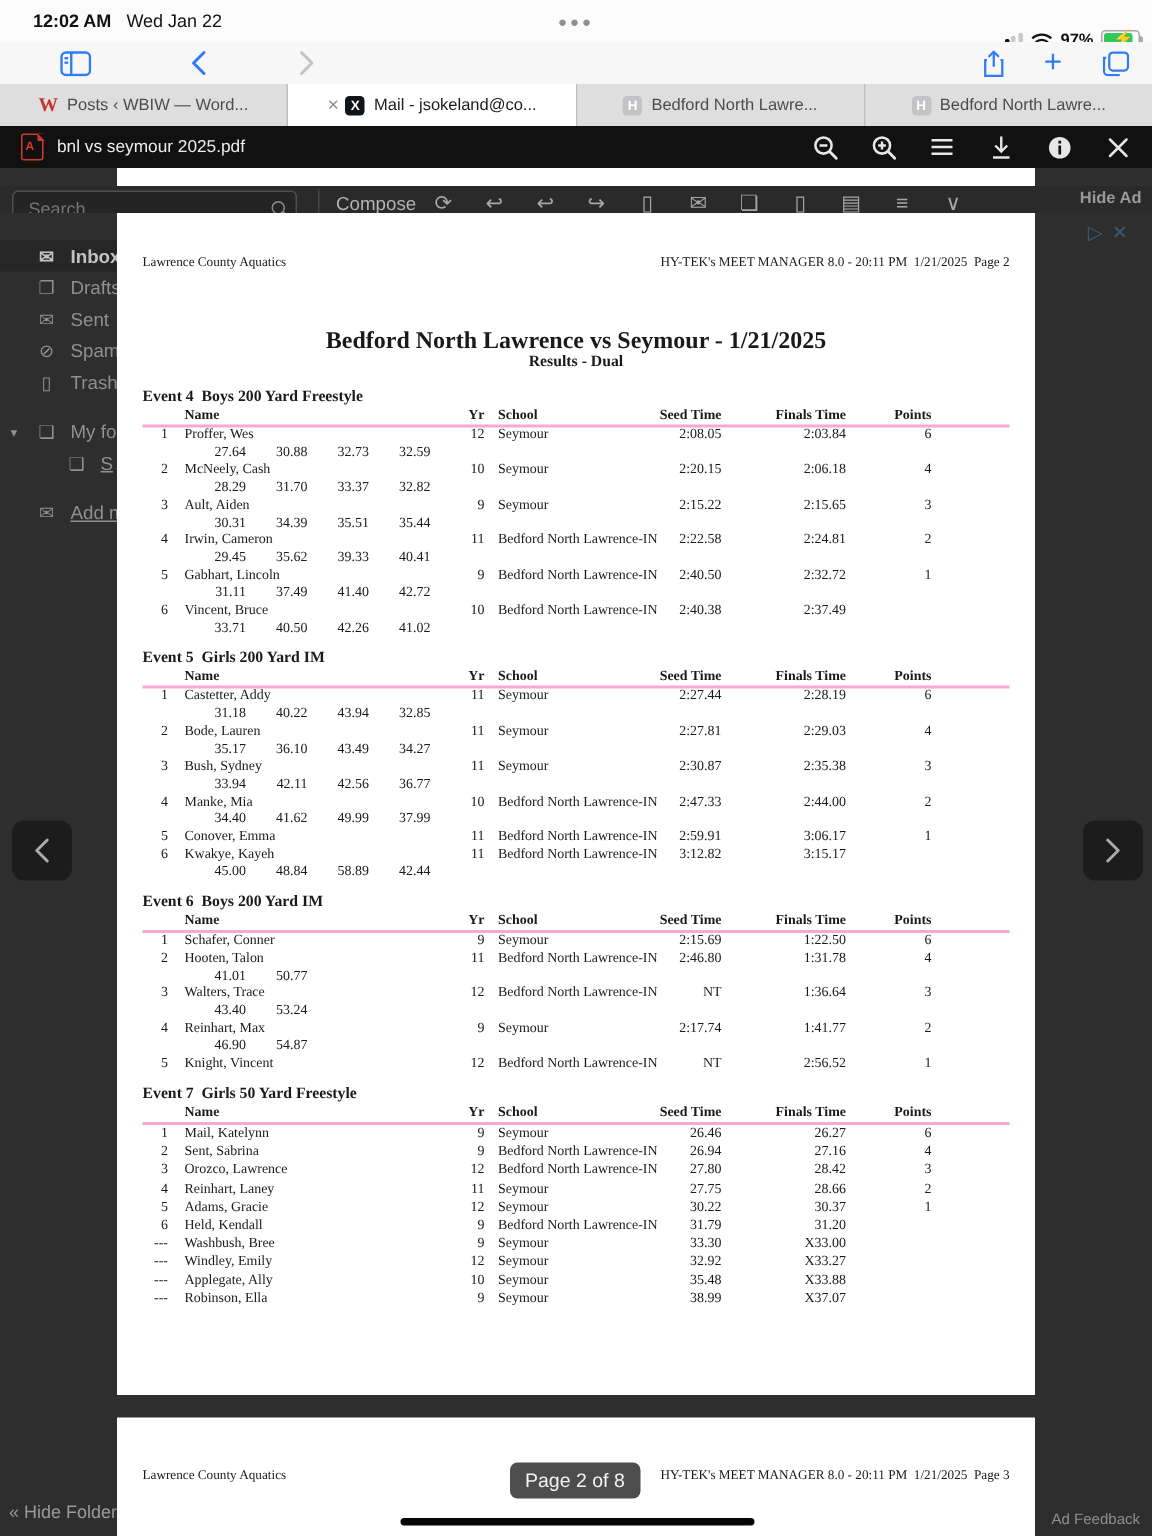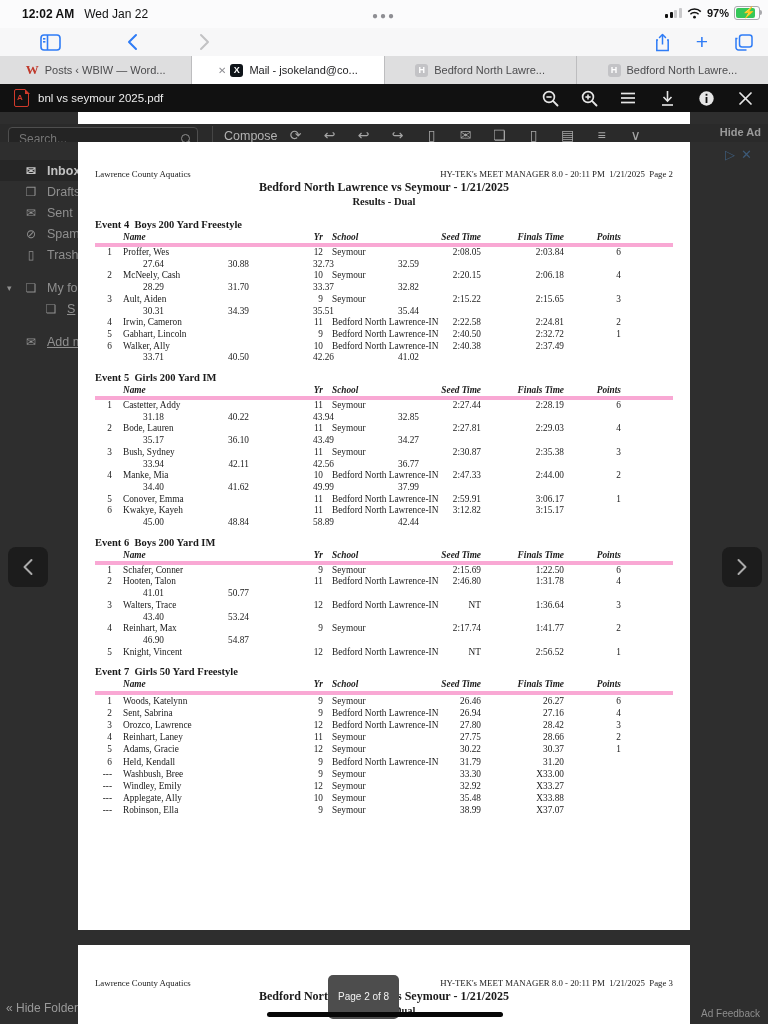--- a/index.html
+++ b/index.html
@@ -4,21 +4,21 @@
 <style>
   html,body{margin:0;padding:0;background:#000;}
   #screen{position:relative;width:768px;height:1024px;overflow:hidden;background:#2e2e2e;
           font-family:"Liberation Sans",sans-serif;-webkit-font-smoothing:antialiased;}
 
   
   .status-bar{position:absolute;left:0;top:0;width:768px;height:28px;background:#fbfbfc;z-index:30;}
   .sb-left{position:absolute;left:22px;top:7px;font-size:12px;font-weight:700;color:#111;}
   .sb-left .sb-date{font-weight:400;margin-left:10px;color:#111;}
   .sb-dots{position:absolute;left:50%;top:10px;transform:translateX(-50%);color:#8e8e93;font-size:10px;letter-spacing:2px;}
-  .sb-right{position:absolute;right:8px;top:6px;display:flex;align-items:center;gap:5px;}
+  .sb-right{position:absolute;right:8px;top:20px;display:flex;align-items:center;gap:5px;}
   .cell-bars{display:flex;align-items:flex-end;gap:1.5px;height:10px;}
   .cell-bars i{display:block;width:3px;border-radius:1px;background:#111;}
   .cell-bars i:nth-child(1){height:4px;}
   .cell-bars i:nth-child(2){height:6px;}
   .cell-bars i:nth-child(3){height:8px;background:#c9c9cb;}
   .cell-bars i:nth-child(4){height:10px;background:#c9c9cb;}
   .batt-pct{font-size:11px;font-weight:600;color:#111;}
   .battery{position:relative;width:24px;height:12px;border:1px solid #a9a9ad;border-radius:3px;}
   .battery .fill{position:absolute;left:1px;top:1px;bottom:1px;width:19px;background:#35c759;border-radius:2px;}
   .battery .cap{position:absolute;right:-3px;top:3px;width:2px;height:5px;background:#a9a9ad;border-radius:0 2px 2px 0;}
@@ -92,44 +92,44 @@
 
   
   .page{position:absolute;left:78px;width:612px;background:#ffffff;z-index:3;
         font-family:"Liberation Serif",serif;color:#1a1a1a;overflow:hidden;}
   .page1{top:112px;height:818px;}
   .page2{top:945px;height:79px;}
   .p-inner{padding:0 17px;}
   .page1 .p-inner{padding-top:56px;}
   .page2 .p-inner{padding-top:32px;}
   .p-hdr{display:flex;justify-content:space-between;font-size:8.8px;line-height:12px;white-space:pre;}
-  .p-title{text-align:center;font-weight:700;font-size:12px;line-height:15px;}
+  .p-title{text-align:center;font-weight:700;font-size:16px;line-height:15px;margin-top:40px;}
   .p-sub{text-align:center;font-weight:700;font-size:10.5px;line-height:14px;}
 
   .event{margin-top:8px;}
   .event:first-of-type{margin-top:10px;}
   .ev-title{font-weight:700;font-size:10.5px;line-height:12px;white-space:pre;}
   .rrow{display:grid;grid-template-columns:22px 168px 38px 112px 46px 83px 57px;font-size:9.3px;line-height:11.7px;}
-  .rrow.head{font-weight:700;border-bottom:4px solid #f9a8d4;line-height:12px;font-style:italic;}
+  .rrow.head{font-weight:700;border-bottom:2px solid #f9a8d4;line-height:12px;}
   .c-place{text-align:right;padding-right:5px;}
   .c-name{padding-left:6px;white-space:nowrap;}
   .c-yr{text-align:right;}
   .c-school{padding-left:9px;white-space:nowrap;}
   .c-seed,.c-finals,.c-pts{text-align:right;white-space:nowrap;}
-  .splits{display:flex;padding-left:28px;font-size:9.3px;line-height:11.7px;gap:44px;}
+  .splits{display:flex;padding-left:28px;font-size:9.3px;line-height:11.7px;}
   .splits span{width:41px;text-align:right;}
   .ev-single .rrow{line-height:12.2px;}
 
   
   .nav-btn{position:absolute;top:547px;width:40px;height:40px;background:#1c1c1c;border-radius:8px;z-index:7;
            display:flex;align-items:center;justify-content:center;color:#ababab;}
   .nav-left{left:8px;}
   .nav-right{left:722px;}
-  .page-pill{position:absolute;left:328px;top:975px;height:20px;padding:12px 10px;background:#4d4d4d;border-radius:5px;
-             color:#f2f2f2;font-size:10px;line-height:20px;z-index:8;}
+  .page-pill{position:absolute;left:340px;top:975px;height:20px;padding:2px 10px;background:#4d4d4d;border-radius:5px;
+             color:#f2f2f2;font-size:13px;line-height:20px;z-index:8;}
   .home-indicator{position:absolute;left:267px;top:1012px;width:236px;height:5px;border-radius:2.5px;background:#070707;z-index:9;}
 </style>
 </head>
 <body>
 
 <div id="screen">
 
   <div class="status-bar">
     <div class="sb-left">
       <span>12:02 AM</span><span class="sb-date">Wed Jan 22</span>
@@ -376,32 +376,44 @@
             </div>
             <div class="rrow">
               <span class="c-place">4</span>
               <span class="c-name">Irwin, Cameron</span>
               <span class="c-yr">11</span>
               <span class="c-school">Bedford North Lawrence-IN</span>
               <span class="c-seed">2:22.58</span>
               <span class="c-finals">2:24.81</span>
               <span class="c-pts">2</span>
             </div>
+            <div class="splits">
+              <span>29.45</span>
+              <span>35.62</span>
+              <span>39.33</span>
+              <span>40.41</span>
+            </div>
             <div class="rrow">
               <span class="c-place">5</span>
               <span class="c-name">Gabhart, Lincoln</span>
               <span class="c-yr">9</span>
               <span class="c-school">Bedford North Lawrence-IN</span>
               <span class="c-seed">2:40.50</span>
               <span class="c-finals">2:32.72</span>
               <span class="c-pts">1</span>
             </div>
+            <div class="splits">
+              <span>31.11</span>
+              <span>37.49</span>
+              <span>41.40</span>
+              <span>42.72</span>
+            </div>
             <div class="rrow">
               <span class="c-place">6</span>
-              <span class="c-name">Walker, Ally</span>
+              <span class="c-name">Vincent, Bruce</span>
               <span class="c-yr">10</span>
               <span class="c-school">Bedford North Lawrence-IN</span>
               <span class="c-seed">2:40.38</span>
               <span class="c-finals">2:37.49</span>
               <span class="c-pts"></span>
             </div>
             <div class="splits">
               <span>33.71</span>
               <span>40.50</span>
               <span>42.26</span>
@@ -579,21 +591,21 @@
               <span class="c-place"></span>
               <span class="c-name">Name</span>
               <span class="c-yr">Yr</span>
               <span class="c-school">School</span>
               <span class="c-seed">Seed Time</span>
               <span class="c-finals">Finals Time</span>
               <span class="c-pts">Points</span>
             </div>
             <div class="rrow">
               <span class="c-place">1</span>
-              <span class="c-name">Woods, Katelynn</span>
+              <span class="c-name">Mail, Katelynn</span>
               <span class="c-yr">9</span>
               <span class="c-school">Seymour</span>
               <span class="c-seed">26.46</span>
               <span class="c-finals">26.27</span>
               <span class="c-pts">6</span>
             </div>
             <div class="rrow">
               <span class="c-place">2</span>
               <span class="c-name">Sent, Sabrina</span>
               <span class="c-yr">9</span>

